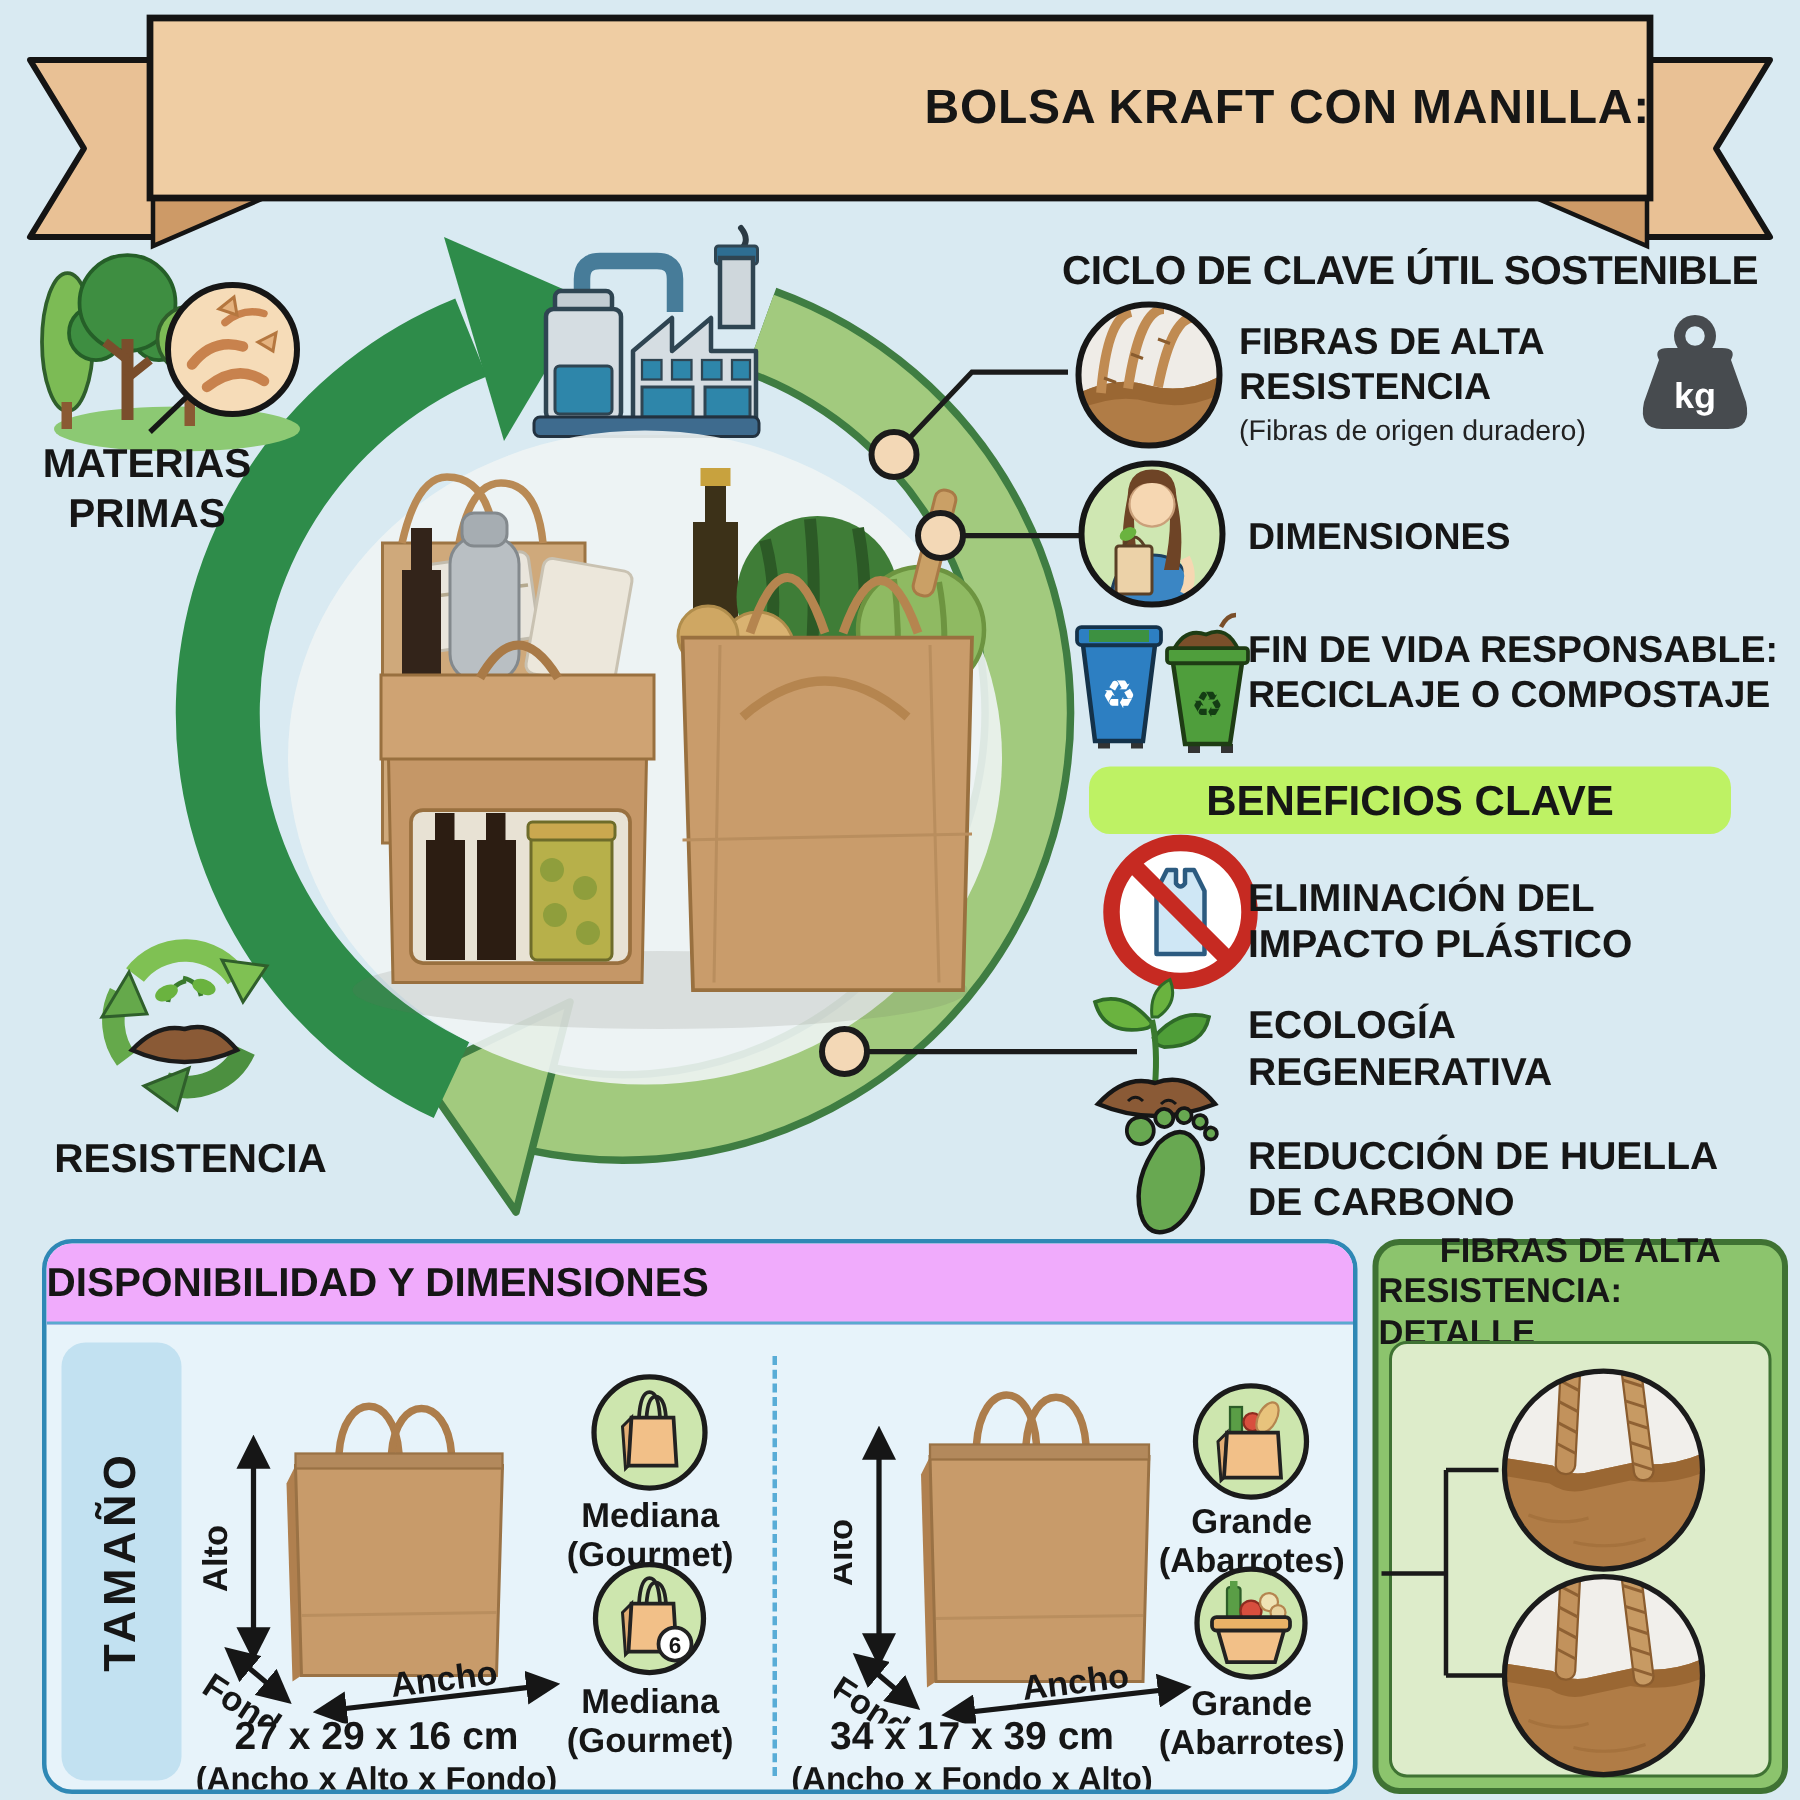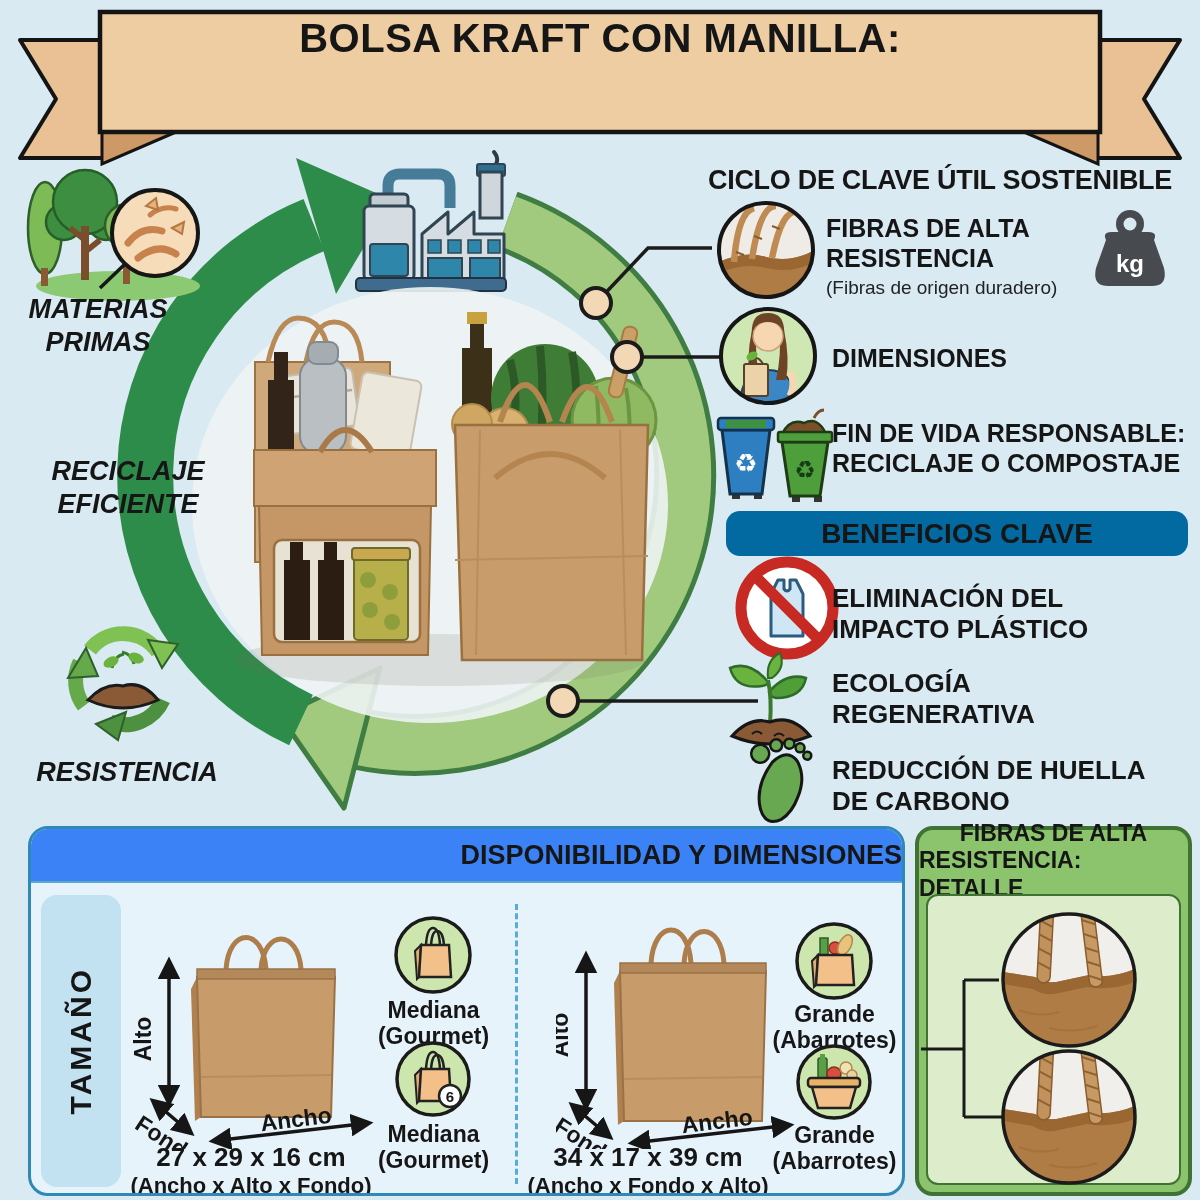--- a/index.html
+++ b/index.html
@@ -3,34 +3,34 @@
 <meta charset="utf-8">
 <style>
   html,body{margin:0;padding:0;background:#b9cfd9;}
   .stage{position:relative;width:1200px;height:1200px;background:#d9eaf2;overflow:hidden;
          font-family:"Liberation Sans","DejaVu Sans",sans-serif;color:#161616;}
   svg{display:block;}
   svg text{font-family:"Liberation Sans","DejaVu Sans",sans-serif;}
   .abs{position:absolute;}
   .txt{position:absolute;color:#161616;line-height:1.2;white-space:nowrap;}
   .ctr{text-align:center;}
-  .banner-title{left:100px;top:12px;width:1000px;height:120px;display:flex;flex-direction:column;
-     justify-content:space-between;align-items:center;font-size:40px;font-weight:800;letter-spacing:.5px;line-height:1.3;}
-  .cycle-label{font-size:27px;font-weight:800;line-height:1.22;font-style:italic;}
+  .banner-title{left:100px;top:12px;width:1000px;height:120px;display:flex;flex-direction:row;
+     justify-content:flex-end;align-items:center;font-size:32px;font-weight:800;letter-spacing:.5px;line-height:1.3;}
+  .cycle-label{font-size:27px;font-weight:800;line-height:1.22;}
   .lc-heading{left:690px;top:164px;width:500px;font-size:27px;font-weight:800;text-align:center;letter-spacing:-.3px;}
   .lc-line{font-size:25px;font-weight:800;}
   .lc-sub{font-size:19px;font-weight:400;color:#222;}
-  .ben-bar{left:726px;top:511px;width:462px;height:45px;background:#0369a1;border-radius:14px;
+  .ben-bar{left:726px;top:511px;width:428px;height:45px;background:#bef264;border-radius:14px;
      display:flex;align-items:center;justify-content:center;}
   .ben-bar span{font-size:28px;font-weight:800;}
   .ben-line{font-size:26px;font-weight:800;}
   .panel-dim{left:28px;top:826px;width:877px;height:370px;background:#e7f3fa;border:3px solid #2f88b5;
      border-radius:20px;box-sizing:border-box;overflow:hidden;}
-  .panel-dim-header{position:absolute;left:0;top:0;width:100%;height:52px;background:#3b82f6;
-     border-bottom:2px solid #5aa9cf;display:flex;align-items:center;justify-content:flex-end;}
+  .panel-dim-header{position:absolute;left:0;top:0;width:100%;height:52px;background:#f0abfc;
+     border-bottom:2px solid #5aa9cf;display:flex;align-items:center;justify-content:flex-start;}
   .panel-dim-header span{font-size:27px;font-weight:800;}
   .tamano-box{position:absolute;left:10px;top:66px;width:80px;height:292px;background:#c2e1f1;border-radius:16px;
      display:flex;align-items:center;justify-content:center;}
   .tamano-box span{writing-mode:vertical-rl;transform:rotate(180deg);font-size:30px;font-weight:800;letter-spacing:3px;}
   .divider{position:absolute;left:484px;top:75px;height:280px;border-left:3px dashed #58acd6;}
   .variant-label{position:absolute;text-align:center;font-size:23px;font-weight:700;line-height:1.15;}
   .size-line1{font-size:26px;font-weight:700;line-height:1.15;}
   .size-line2{font-size:22px;font-weight:600;line-height:1.15;}
   .panel-det{left:915px;top:826px;width:277px;height:370px;background:#8cc46d;border:4px solid #3f7233;
      border-radius:18px;box-sizing:border-box;}
@@ -261,24 +261,20 @@
 
   <div class="banner-title txt ctr">
     <span>BOLSA KRAFT CON MANILLA:</span>
   </div>
 
   <div class="txt ctr cycle-label" style="left:0;top:293px;width:196px;">
     <span style="display:block">MATERIAS</span>
     <span style="display:block">PRIMAS</span>
   </div>
 
-  <div class="txt ctr cycle-label" style="left:28px;top:455px;width:200px;">
-    <span style="display:block">RECICLAJE</span>
-    <span style="display:block">EFICIENTE</span>
-  </div>
 
   <div class="txt ctr cycle-label" style="left:27px;top:756px;width:200px;">
     <span>RESISTENCIA</span>
   </div>
 
   <div class="txt lc-heading">CICLO DE CLAVE ÚTIL SOSTENIBLE</div>
 
   <div class="txt" style="left:826px;top:213px;">
     <span class="lc-line" style="display:block">FIBRAS DE ALTA</span>
     <span class="lc-line" style="display:block">RESISTENCIA</span>

